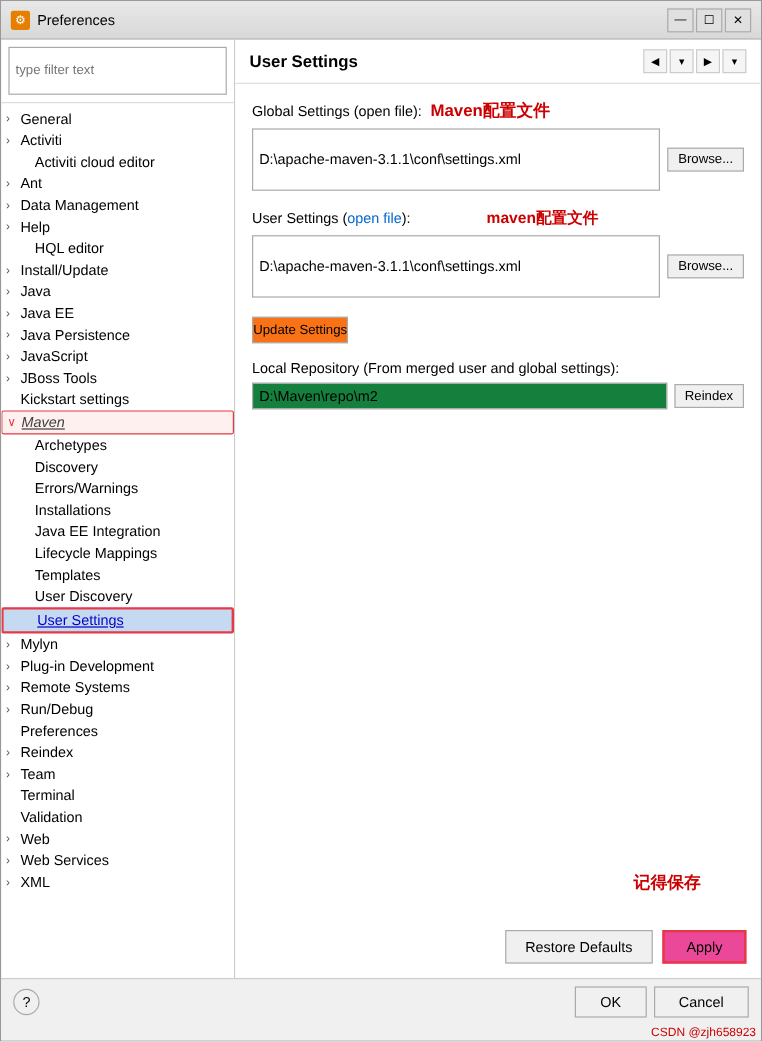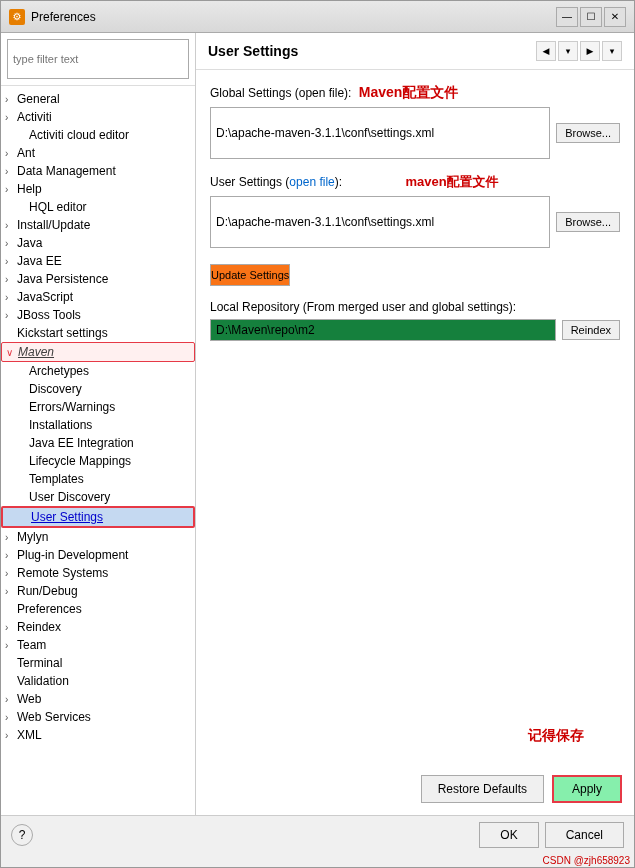--- a/index.html
+++ b/index.html
@@ -43,21 +43,21 @@
     .browse-btn { padding: 3px 8px; border: 1px solid #aaa; background: #f0f0f0; cursor: pointer; font-size: 11px; }
     .update-btn { padding: 4px 0; border: 1px solid #aaa; background: #f97316; cursor: pointer; font-size: 11px; margin-top: 8px; }
 
     .annotation-red { color: #cc0000; font-size: 14px; font-weight: bold; }
     .annotation-red-small { color: #cc0000; font-size: 13px; font-weight: bold; }
 
     .local-repo-label { font-size: 12px; margin-bottom: 5px; margin-top: 14px; }
     .repo-row { display: flex; align-items: center; gap: 6px; }
     .repo-input { flex: 1; padding: 3px 5px; border: 1px solid #aaa; font-size: 12px; background: #15803d; }
     .reindex-btn { padding: 3px 8px; border: 1px solid #aaa; background: #f0f0f0; cursor: pointer; font-size: 11px; text-align: right; }
-    .bottom-btn { padding: 5px 16px; border: 1px solid #aaa; background: #86efac; cursor: pointer; font-size: 12px; min-width: 70px; }
+    .bottom-btn { padding: 5px 16px; border: 1px solid #aaa; background: #ec4899; cursor: pointer; font-size: 12px; min-width: 70px; }
     .bottom-btn.apply-btn { border: 2px solid #e63946; }
 
     .dialog-footer { border-top: 1px solid #ccc; padding: 6px 10px; display: flex; justify-content: space-between; align-items: center; background: #f0f0f0; }
     .help-btn { width: 22px; height: 22px; border: 1px solid #aaa; background: #f0f0f0; cursor: pointer; display: flex; align-items: center; justify-content: center; font-size: 12px; border-radius: 50%; }
     .footer-right { display: flex; gap: 6px; }
     .ok-btn, .cancel-btn { padding: 5px 20px; border: 1px solid #aaa; background: #f0f0f0; cursor: pointer; font-size: 12px; }
 
     .watermark { font-size: 10px; color: #cc0000; text-align: right; padding: 1px 4px; background: #f0f0f0; }
 
     .maven-highlighted { background: #fff0f0; }

